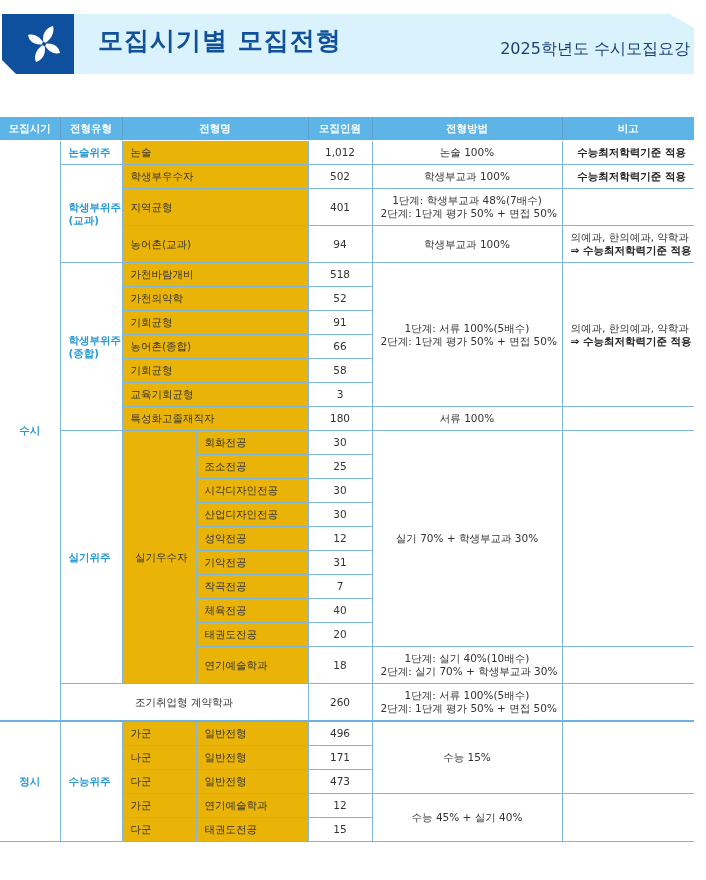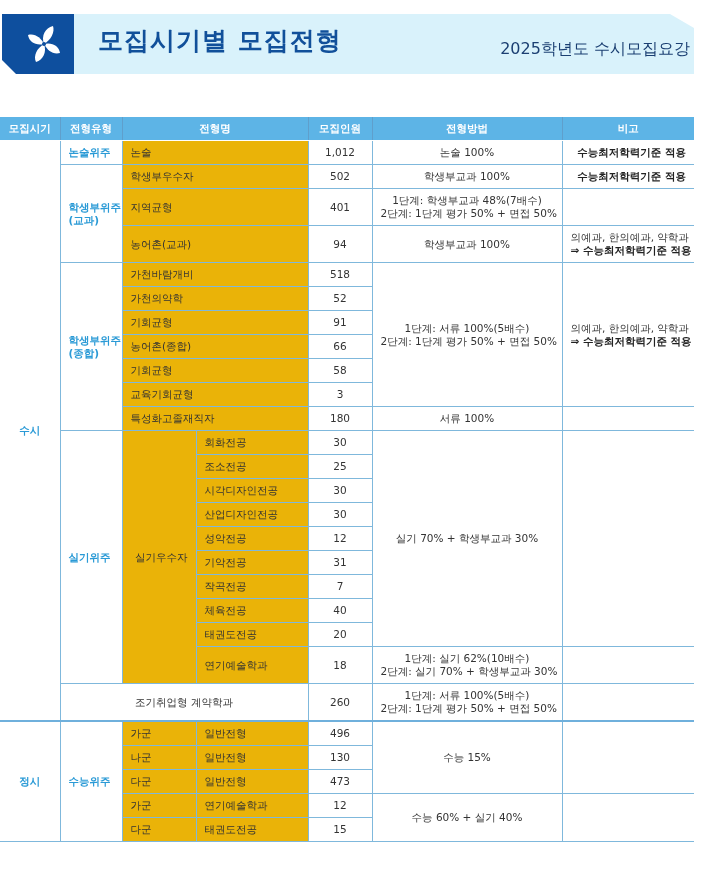--- a/index.html
+++ b/index.html
@@ -193,21 +193,21 @@
       <td class="num">40</td>
     </tr>
     <tr>
       <td class="name">태권도전공</td>
       <td class="num">20</td>
     </tr>
     <tr>
       <td class="name" style="height:36px">연기예술학과</td>
       <td class="num">18</td>
       <td class="method">
-        <span class="line">1단계: 실기 62%(10배수)</span>
+        <span class="line">1단계: 실기 40%(10배수)</span>
         <span class="line">2단계: 실기 70% + 학생부교과 30%</span>
       </td>
       <td class="note"></td>
     </tr>
 
     <tr>
       <td class="plain" colspan="3" style="height:36px">조기취업형 계약학과</td>
       <td class="num">260</td>
       <td class="method">
         <span class="line">1단계: 서류 100%(5배수)</span>
@@ -221,32 +221,32 @@
       <td class="type" rowspan="5">수능위주</td>
       <td class="name">가군</td>
       <td class="name">일반전형</td>
       <td class="num">496</td>
       <td class="method" rowspan="3">수능 15%</td>
       <td class="note" rowspan="3"></td>
     </tr>
     <tr>
       <td class="name">나군</td>
       <td class="name">일반전형</td>
-      <td class="num">130</td>
+      <td class="num">171</td>
     </tr>
     <tr>
       <td class="name">다군</td>
       <td class="name">일반전형</td>
       <td class="num">473</td>
     </tr>
     <tr>
       <td class="name">가군</td>
       <td class="name">연기예술학과</td>
       <td class="num">12</td>
-      <td class="method" rowspan="2">수능 60% + 실기 40%</td>
+      <td class="method" rowspan="2">수능 45% + 실기 40%</td>
       <td class="note" rowspan="2"></td>
     </tr>
     <tr>
       <td class="name">다군</td>
       <td class="name">태권도전공</td>
       <td class="num">15</td>
     </tr>
   </tbody>
 </table>
 

